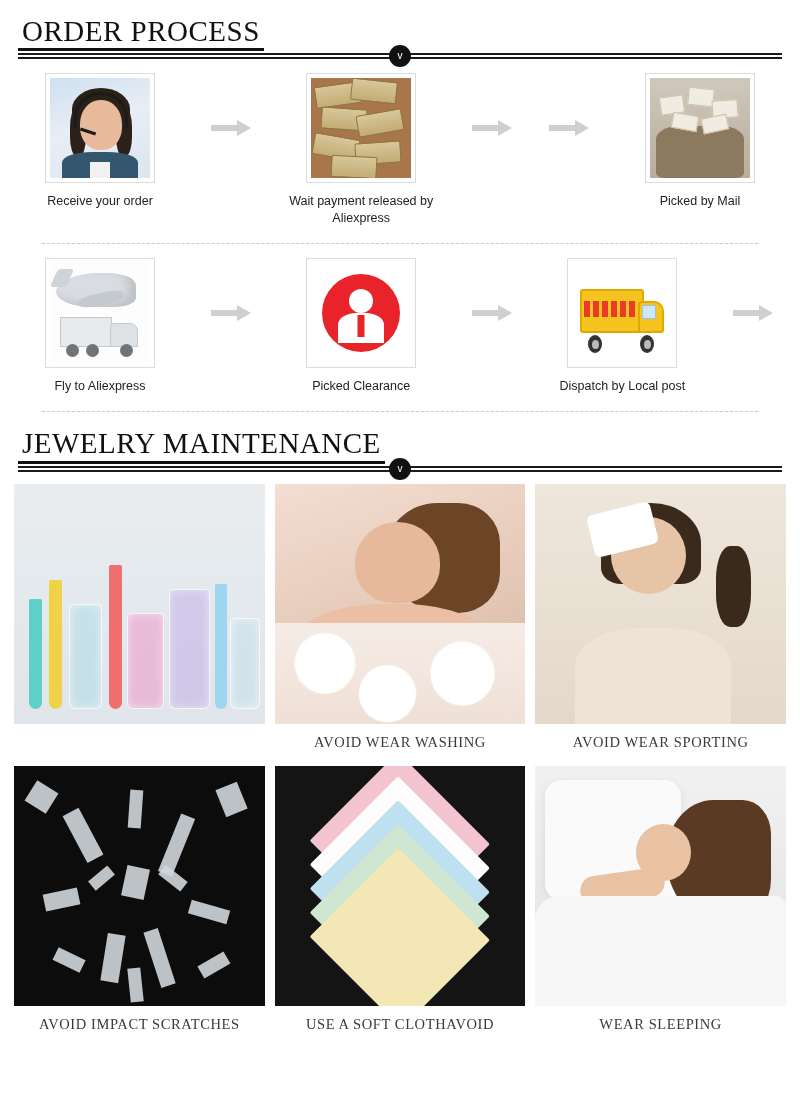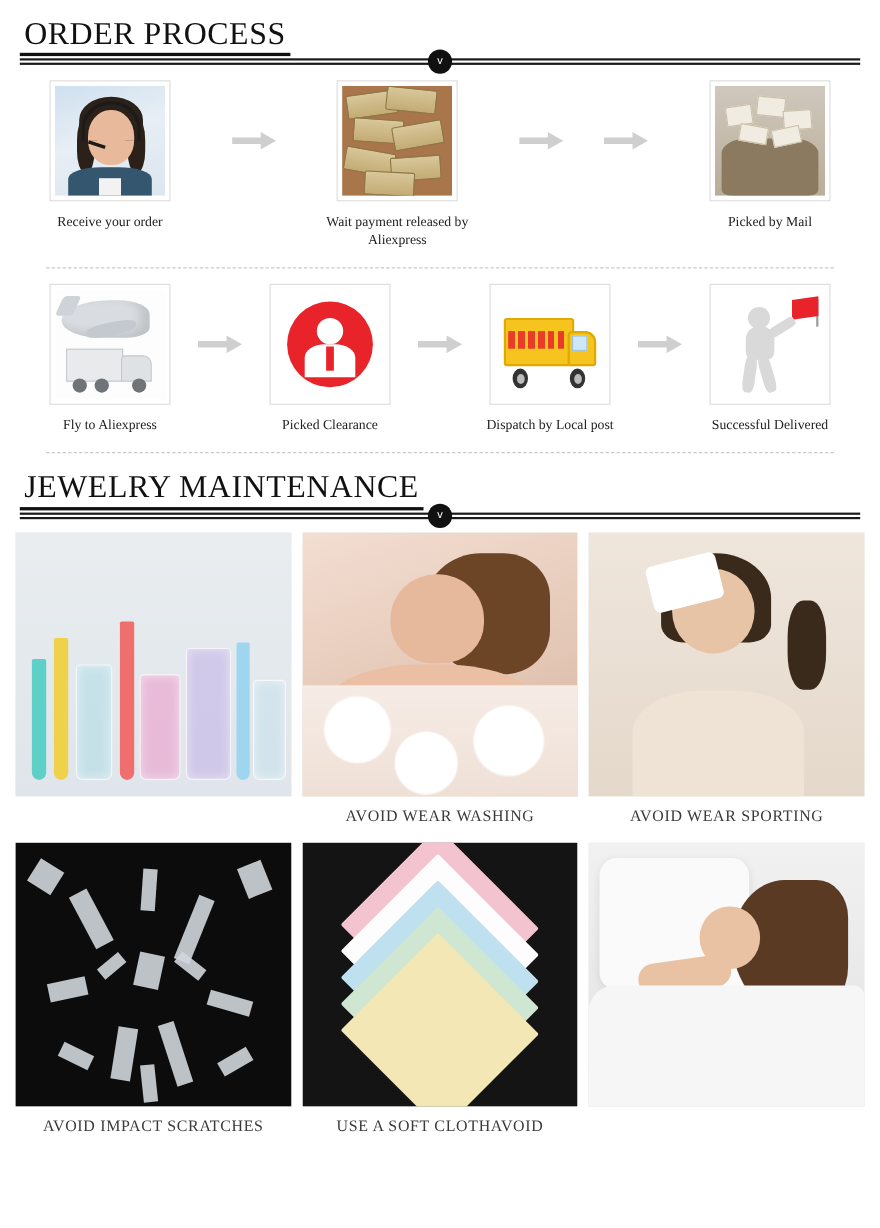--- a/index.html
+++ b/index.html
@@ -78,21 +78,21 @@
     padding: 4px;
     background: #fff;
     box-shadow: 0 0 0 1px #fff inset;
   }
   .pthumb .inner {
     width: 100%; height: 100%;
     overflow: hidden;
     position: relative;
   }
   .pcap {
-    font-family: Liberation Serif, serif;
+    font-family: Liberation Sans, sans-serif;
     font-size: 12.5px;
     color: #222;
     margin-top: 10px;
     line-height: 1.35;
   }
   .arrow {
     width: 46px;
     height: 110px;
     display: flex;
     align-items: center;
@@ -546,36 +546,20 @@
         </div>
         <div class="pcap">Dispatch by Local post</div>
       </div>
 
       <div class="arrow">
         <svg width="40" height="16" viewBox="0 0 40 16">
             <path d="M0 5h26V0l14 8-14 8v-5H0z" fill="#cfcfcf"></path>
           </svg>
       </div>
 
-      <div class="pcell">
-        <div class="pthumb">
-          <div class="inner">
-            <div class="ph img-deliver">
-              <div class="pole"></div>
-              <div class="flag"></div>
-              <div class="h"></div>
-              <div class="t"></div>
-              <div class="arm"></div>
-              <div class="l1"></div>
-              <div class="l2"></div>
-            </div>
-          </div>
-        </div>
-        <div class="pcap">Successful Delivered</div>
-      </div>
 
     </div>
 
     <div class="dashed"></div>
   </div>
 
   <div class="headwrap">
     <div class="section-head">
       <span class="title">JEWELRY MAINTENANCE</span>
     </div>
@@ -665,17 +649,18 @@
     <div class="gcell">
       <div class="gimg">
         <div class="ph img-sleep">
           <div class="pillow"></div>
           <div class="hair"></div>
           <div class="head"></div>
           <div class="arm"></div>
           <div class="duvet"></div>
         </div>
       </div>
+      <div class="gcap">WEAR SLEEPING</div>
     </div>
 
   </div>
 
 </div>
 
 </body></html>

